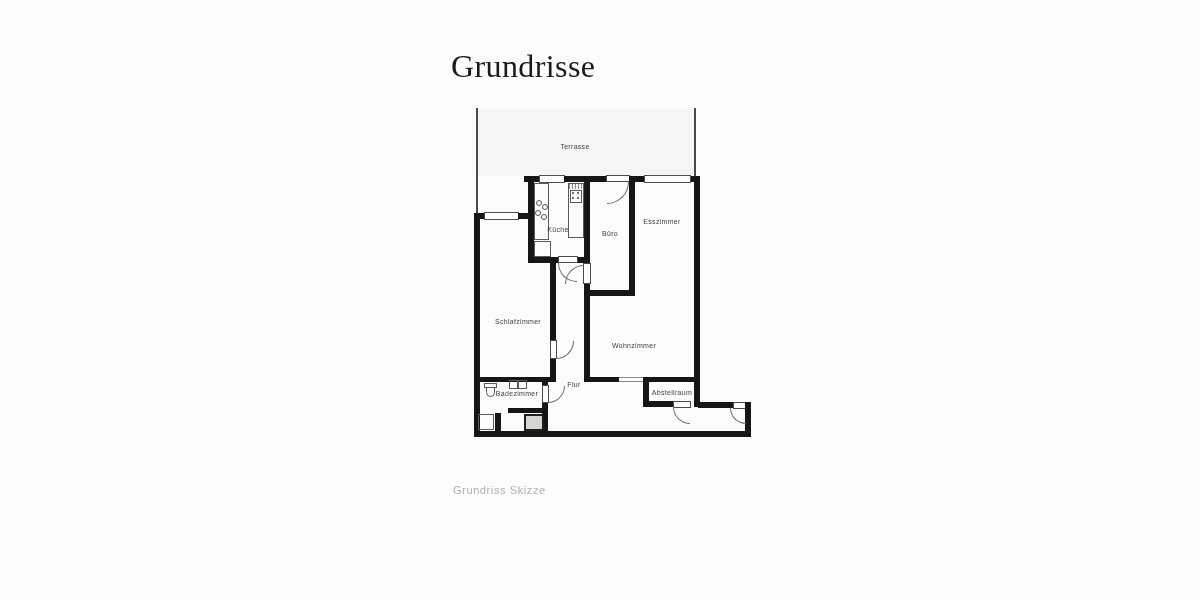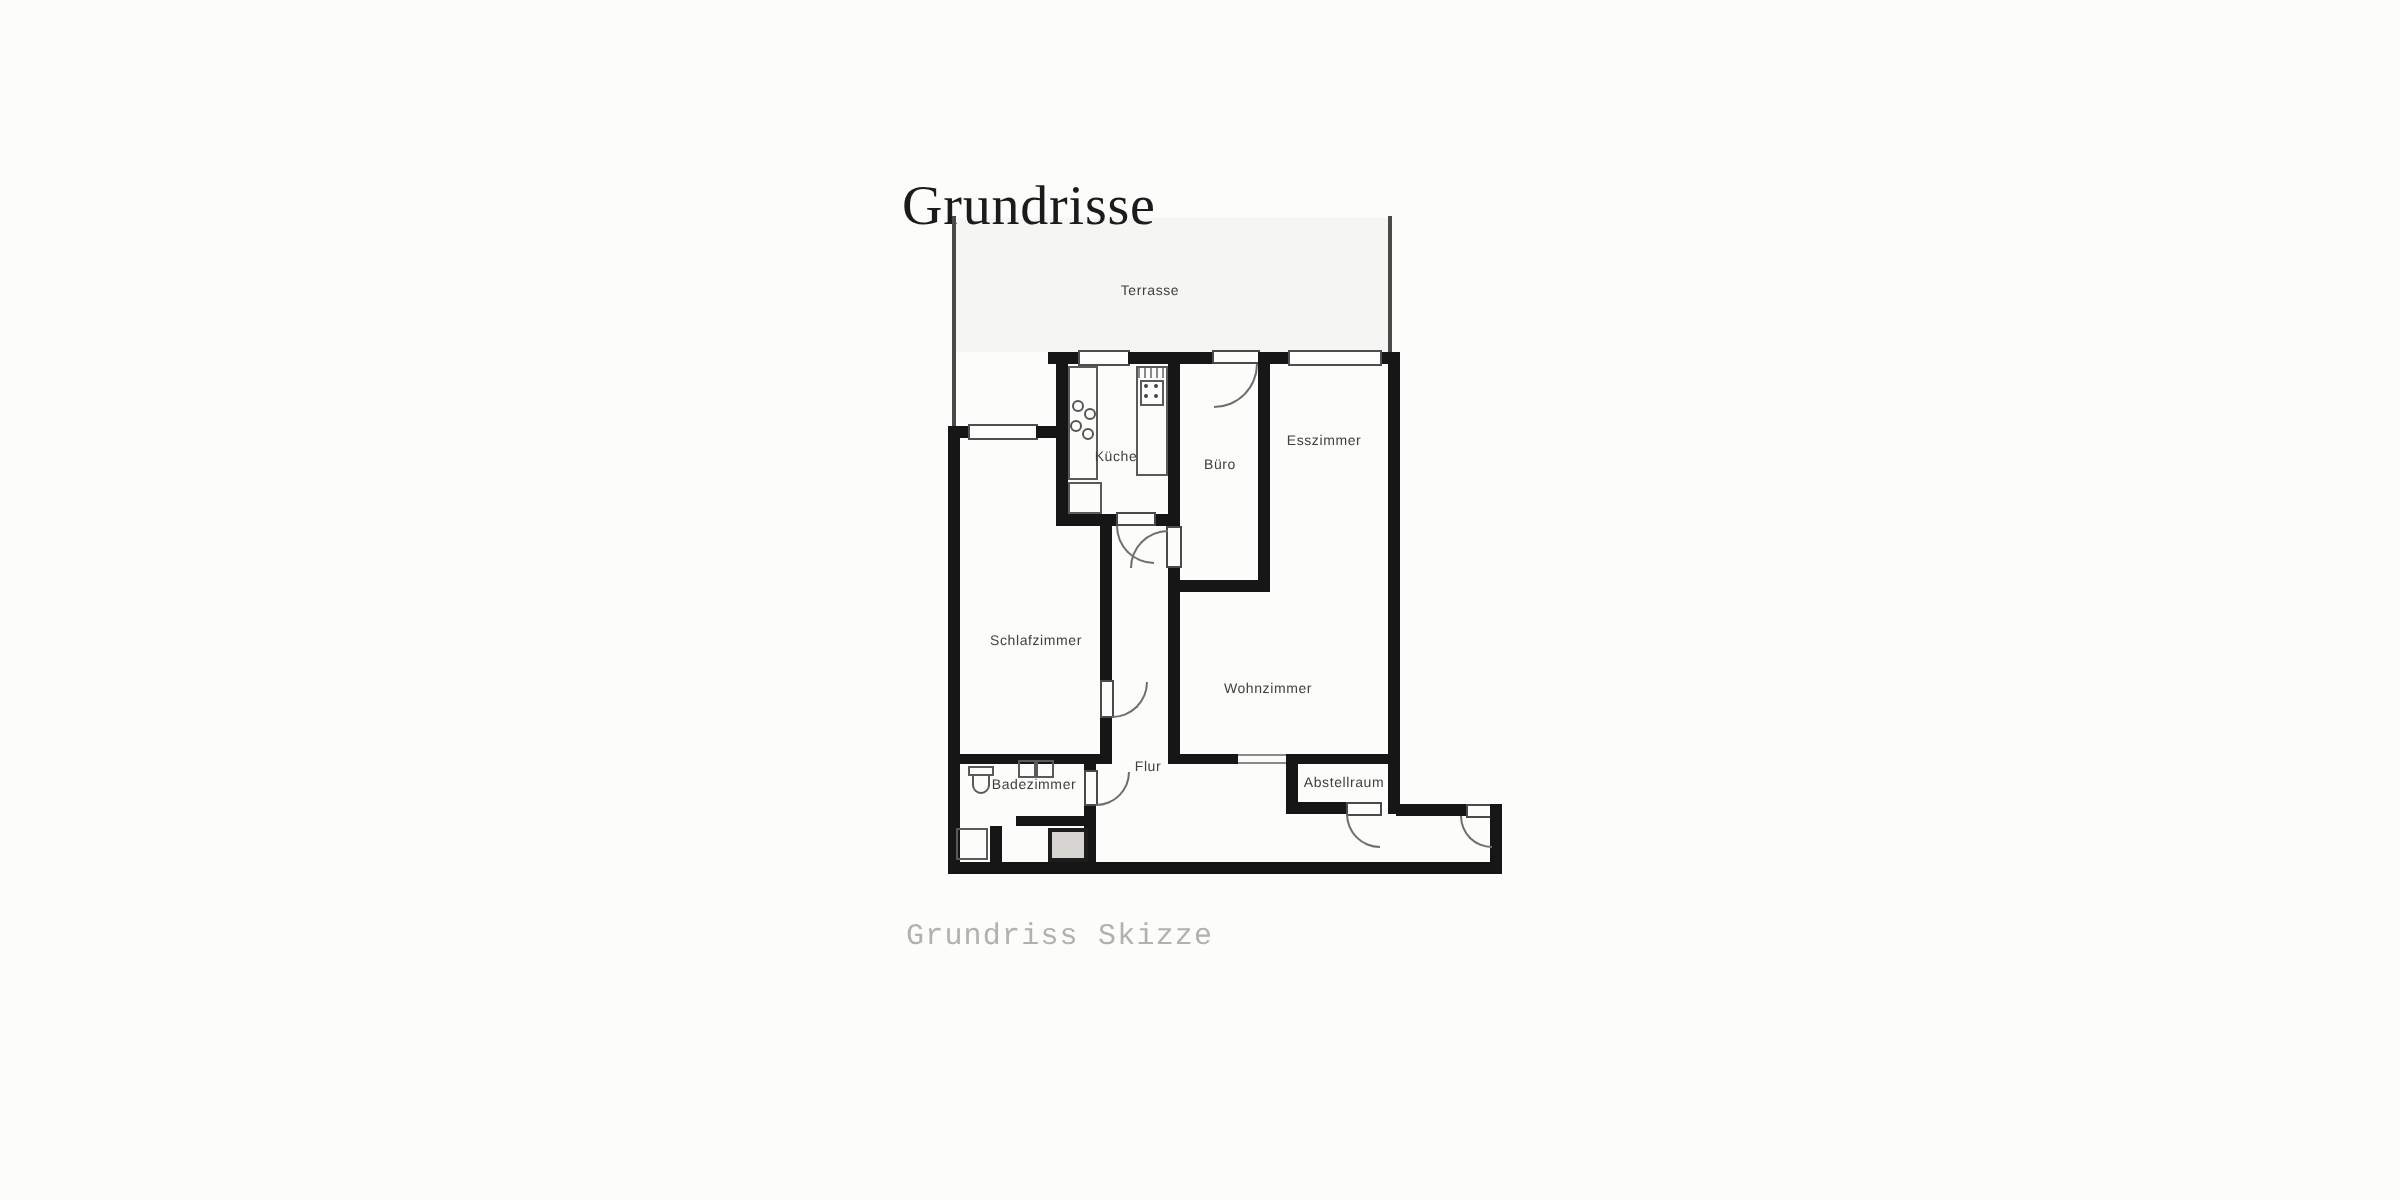--- a/index.html
+++ b/index.html
@@ -7,25 +7,25 @@
     width:1200px;height:600px;
     background:#fdfdfc;
     font-family:"Liberation Sans", sans-serif;
     position:relative;
     overflow:hidden;
   }
   .page{position:absolute;inset:0;background:#fcfcfa;}
   .doc-title{
     position:absolute;left:451px;top:48px;
     font-family:"Liberation Serif","DejaVu Serif",serif;
-    font-size:28px;color:#1b1b1b;letter-spacing:.4px;margin-top:40px;
+    font-size:32px;color:#1b1b1b;letter-spacing:.4px;
   }
   .caption{
-    position:absolute;left:453px;top:460px;
-    font-size:15px;color:#b2b1af;letter-spacing:.6px;font-family:Liberation Mono, monospace;
+    position:absolute;left:453px;top:484px;
+    font-size:11px;color:#b2b1af;letter-spacing:.6px;
   }
   .plan{position:absolute;inset:0;filter:blur(0.25px);}
   
   .w{position:absolute;background:#161616;}
   
   .win{position:absolute;box-sizing:border-box;border:1px solid #4f4f4f;background:#fefefd;}
   .df{position:absolute;box-sizing:border-box;border:1px solid #4a4a4a;background:#fcfcfb;}
   .thin{position:absolute;box-sizing:border-box;border:1px solid #5a5a5a;background:transparent;}
   
   .arc{position:absolute;box-sizing:border-box;}

